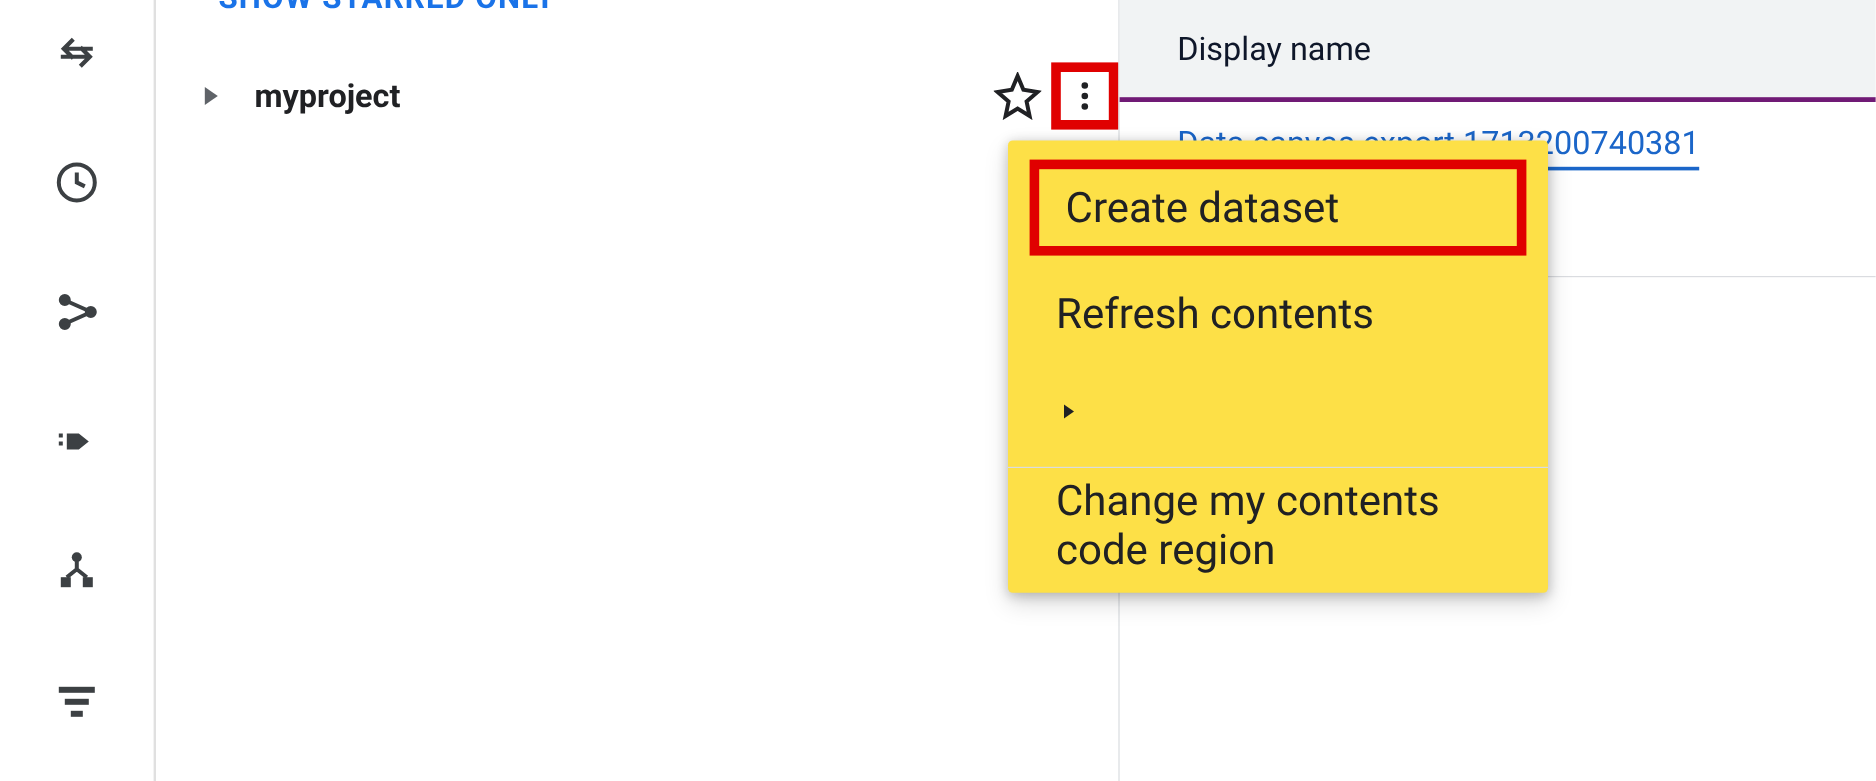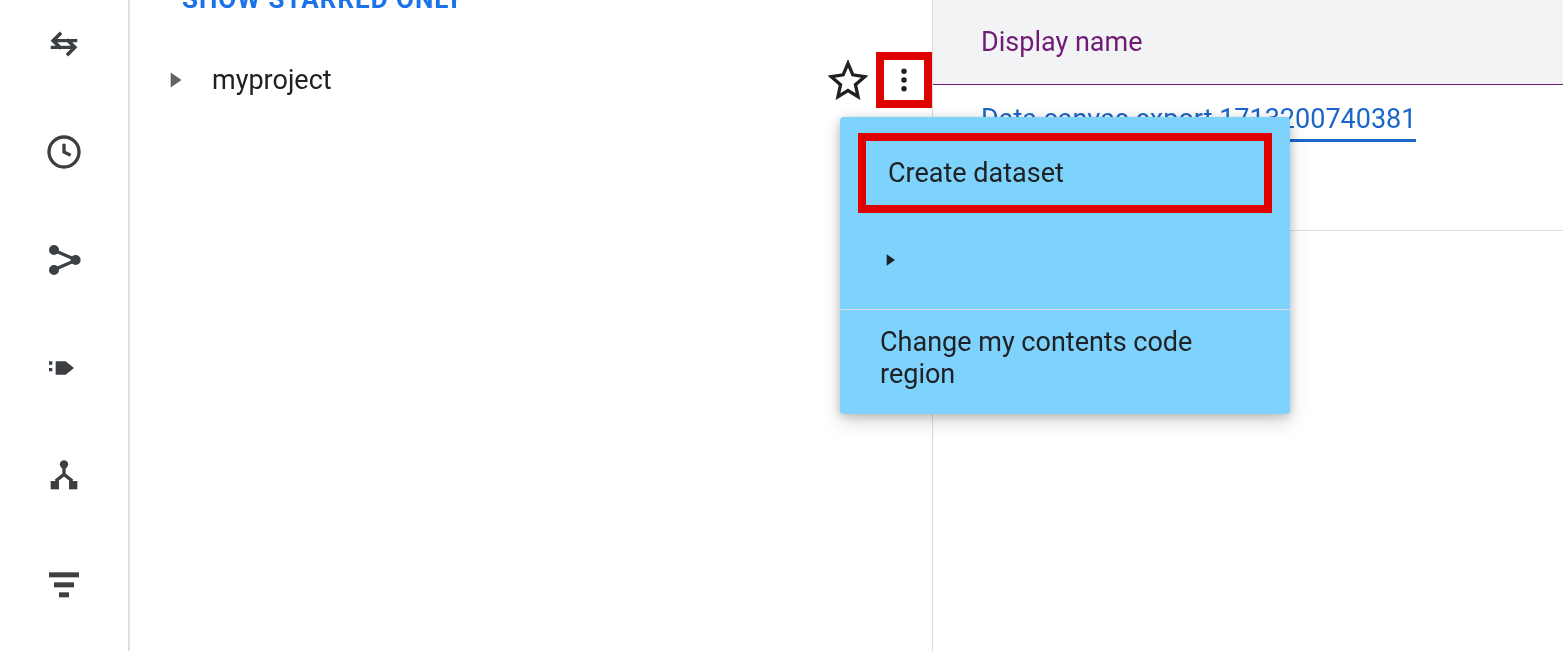--- a/index.html
+++ b/index.html
@@ -57,20 +57,21 @@
     white-space: nowrap;
   }
 
   .tree-row {
     display: flex;
     align-items: center;
     height: 68px;
     padding-left: 30px;
     font-size: 27px;
     color: #202124;
+    font-weight: bold;
   }
   .tree-row .caret {
     width: 26px;
     height: 26px;
     display: inline-flex;
     align-items: center;
     justify-content: center;
     margin-right: 24px;
     color: #5f6368;
   }
@@ -97,27 +98,27 @@
   .right-panel {
     position: absolute;
     left: 932px;
     top: 0;
     width: 631px;
     height: 100%;
     border-left: 1px solid #dadce0;
   }
   .right-header {
     background: #f1f3f4;
-    border-bottom: 1px solid #701a75;
+    border-bottom: 4px solid #701a75;
     height: 85px;
     display: flex;
     align-items: center;
     padding-left: 48px;
     font-size: 27px;
-    color: #701a75;
+    color: #0f172a;
   }
   .right-row {
     height: 75px;
     display: flex;
     align-items: center;
     padding-left: 48px;
     font-size: 27px;
   }
   .right-row a {
     color: #1b66c9;
@@ -130,26 +131,26 @@
     border-top: 1px solid #dadce0;
     margin: 70px 0 0 0;
   }
 
   
   .context-menu {
     position: absolute;
     left: 840px;
     top: 117px;
     width: 450px;
-    background: #7dd3fc;
+    background: #fde047;
     border-radius: 4px;
     box-shadow: 0 2px 10px rgba(0,0,0,.2), 0 8px 20px rgba(0,0,0,.15);
     padding: 16px 0;
     z-index: 10;
-    font-size: 27px;
+    font-size: 35px;
   }
   .context-menu .menu-item {
     height: 80px;
     display: flex;
     align-items: center;
     padding: 0 40px;
     justify-content: space-between;
     cursor: pointer;
   }
   .context-menu .sep {
@@ -243,20 +244,23 @@
     <a href="#">Data canvas export 1713200740381</a>
   </div>
   <hr>
 </div>
 
 <div class="context-menu">
   <div class="menu-item menu-highlight">
     <span>Create dataset</span>
   </div>
   <div class="menu-item">
+    <span>Refresh contents</span>
+  </div>
+  <div class="menu-item">
     <span class="submenu-caret">
       <svg viewBox="0 0 24 24" fill="#202124">
           <path d="M8 5l10 7-10 7z"></path>
         </svg>
     </span>
   </div>
   <div class="sep"></div>
   <div class="menu-item">
     <span>Change my contents code region</span>
   </div>

